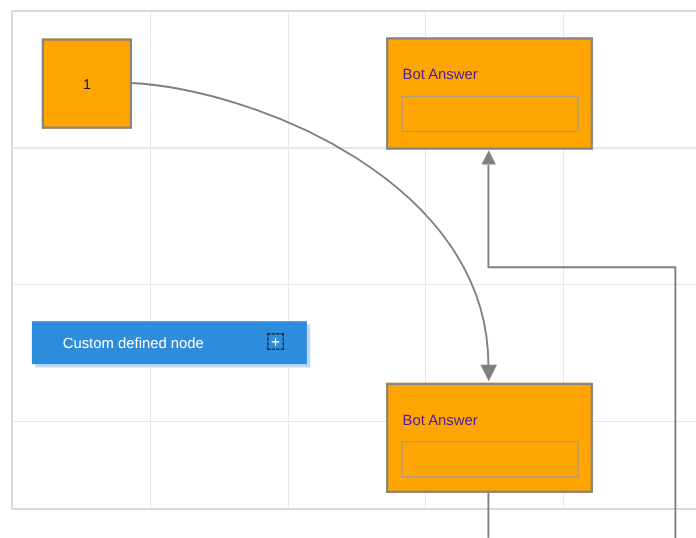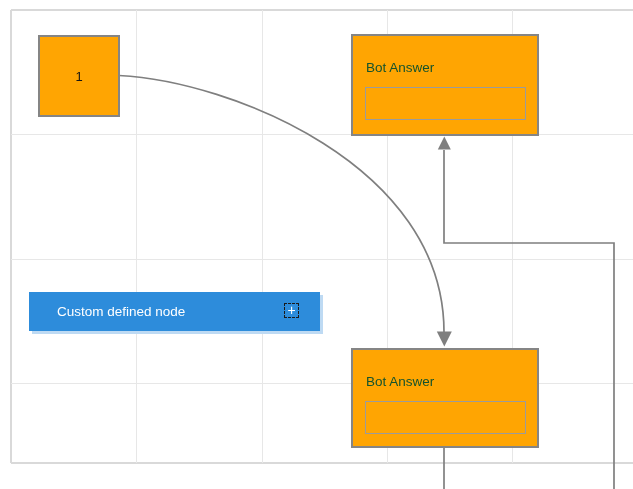--- a/index.html
+++ b/index.html
@@ -22,31 +22,31 @@
   }
   #start-node{
     left:38px;top:35px;width:82px;height:82px;
     display:flex;align-items:center;justify-content:center;
     font-size:13px;color:#151515;
   }
   #bot-answer-top{left:351px;top:34px;width:188px;height:102px;}
   #bot-answer-bottom{left:351px;top:348px;width:188px;height:100px;}
   .node-title{
     position:absolute;left:13px;top:24px;
-    font-size:13.5px;color:#14532d;
+    font-size:13.5px;color:#4c1d95;
     white-space:nowrap;
   }
   .node-field{
     position:absolute;left:12px;top:51px;
     width:159px;height:31px;
     border:1px solid #9b9b9b;
     background:transparent;
   }
   #custom-node{
-    position:absolute;left:29px;top:292px;width:291px;height:39px;
+    position:absolute;left:29px;top:292px;width:250px;height:39px;
     box-sizing:border-box;
     background:#2d8cdb;
     box-shadow:3px 3px 0 0 #bedaf3;
     z-index:3;
     display:flex;align-items:center;
     color:#ffffff;font-size:13.5px;
   }
   #custom-node .label{padding-left:28px;}
   .plus-box{
     position:absolute;right:21px;top:11px;

